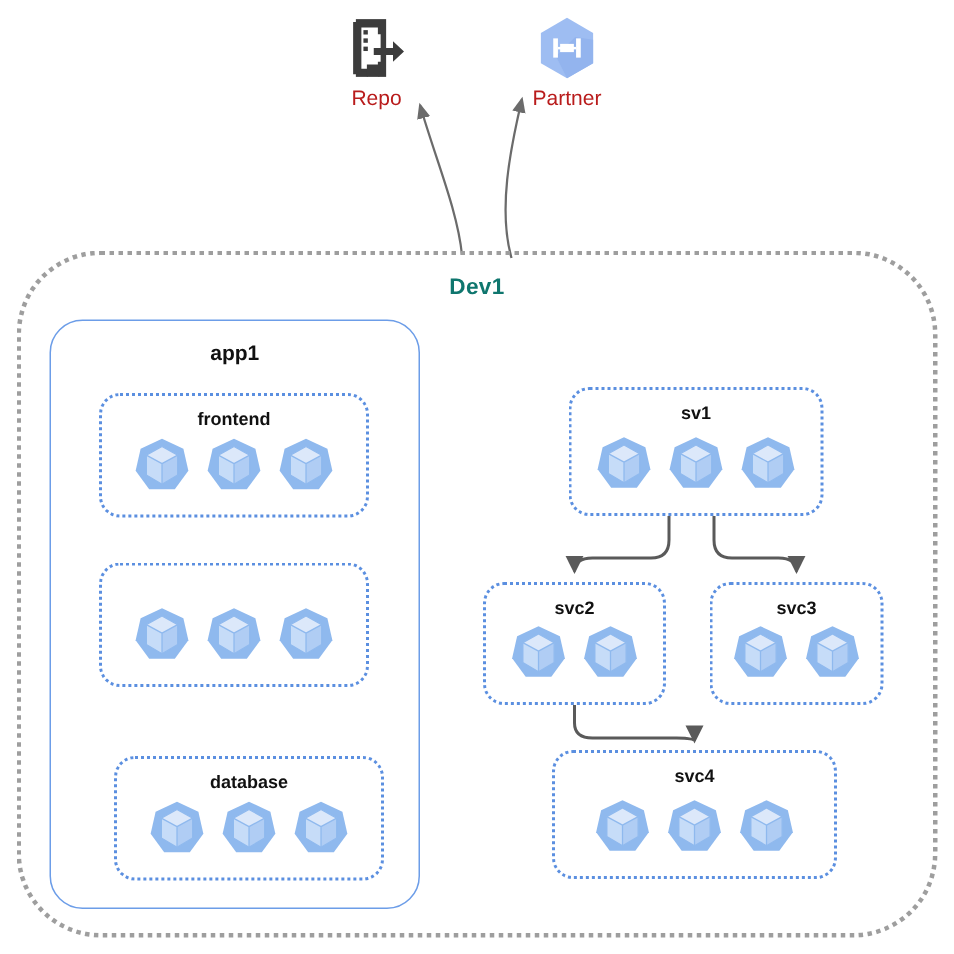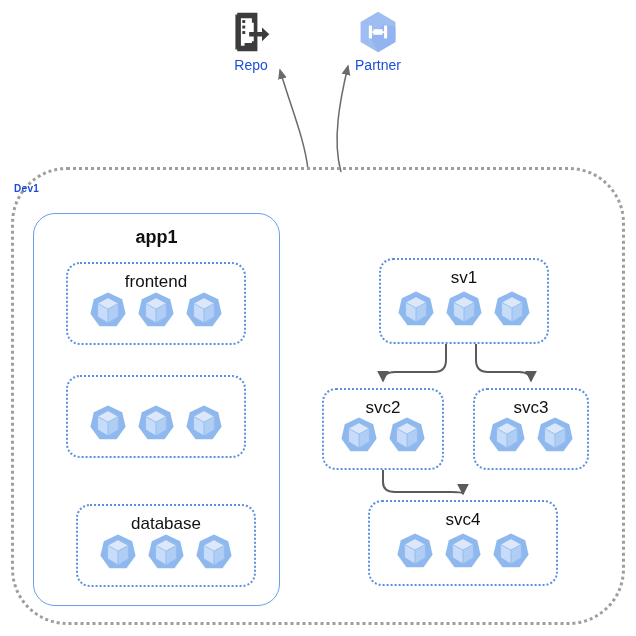--- a/index.html
+++ b/index.html
@@ -33,21 +33,21 @@
   .ext-icon {
     display: block;
     margin: 0 auto;
     height: 44px;
     width: 44px;
   }
   .ext-label {
     display: block;
     margin-top: 3px;
     font-size: 14px;
-    color: #1d4ed8;
+    color: #b91c1c;
     line-height: 16px;
     font-family: "Liberation Sans", sans-serif;
     text-align: center;
   }
   #node-repo { left: 206px; top: 10px; }
   #node-partner { left: 333px; top: 10px; }
 
   
   #cluster-dev1 {
     position: absolute;
@@ -58,64 +58,64 @@
     border: 3px dotted #9e9e9e;
     border-radius: 56px;
     box-sizing: border-box;
     background: transparent;
   }
   #cluster-dev1-label {
     position: absolute;
     left: 0;
     top: 13px;
     width: 100%;
-    text-align: left;
-    font-size: 10px;
+    text-align: center;
+    font-size: 15px;
     font-weight: bold;
-    color: #1d4ed8;
+    color: #0f766e;
     letter-spacing: 0.3px;
   }
 
   
   .app-box {
     position: absolute;
     border: 1.6px solid #6c9de8;
     border-radius: 22px;
     box-sizing: border-box;
     background: #ffffff;
   }
   .app-label {
     position: absolute;
     left: 0;
     top: 13px;
     width: 100%;
     text-align: center;
-    font-size: 18px;
+    font-size: 14px;
     font-weight: bold;
     color: #111111;
   }
   #app-box-app1 { left: 33px; top: 213px; width: 247px; height: 393px; }
   #app-box-app2 { left: 311px; top: 213px; width: 296px; height: 393px; }
 
   
   .svc-box {
     position: absolute;
     border: 2.5px dotted #5b8fe0;
     border-radius: 14px;
     box-sizing: border-box;
     background: #ffffff;
   }
   .svc-label {
     position: absolute;
     left: 0;
     top: 8px;
     width: 100%;
     text-align: center;
-    font-size: 17px;
-    font-weight: normal;
+    font-size: 12px;
+    font-weight: bold;
     color: #111111;
   }
   .pod-row {
     position: absolute;
     left: 0;
     bottom: 12px;
     width: 100%;
     display: flex;
     justify-content: center;
     align-items: center;

